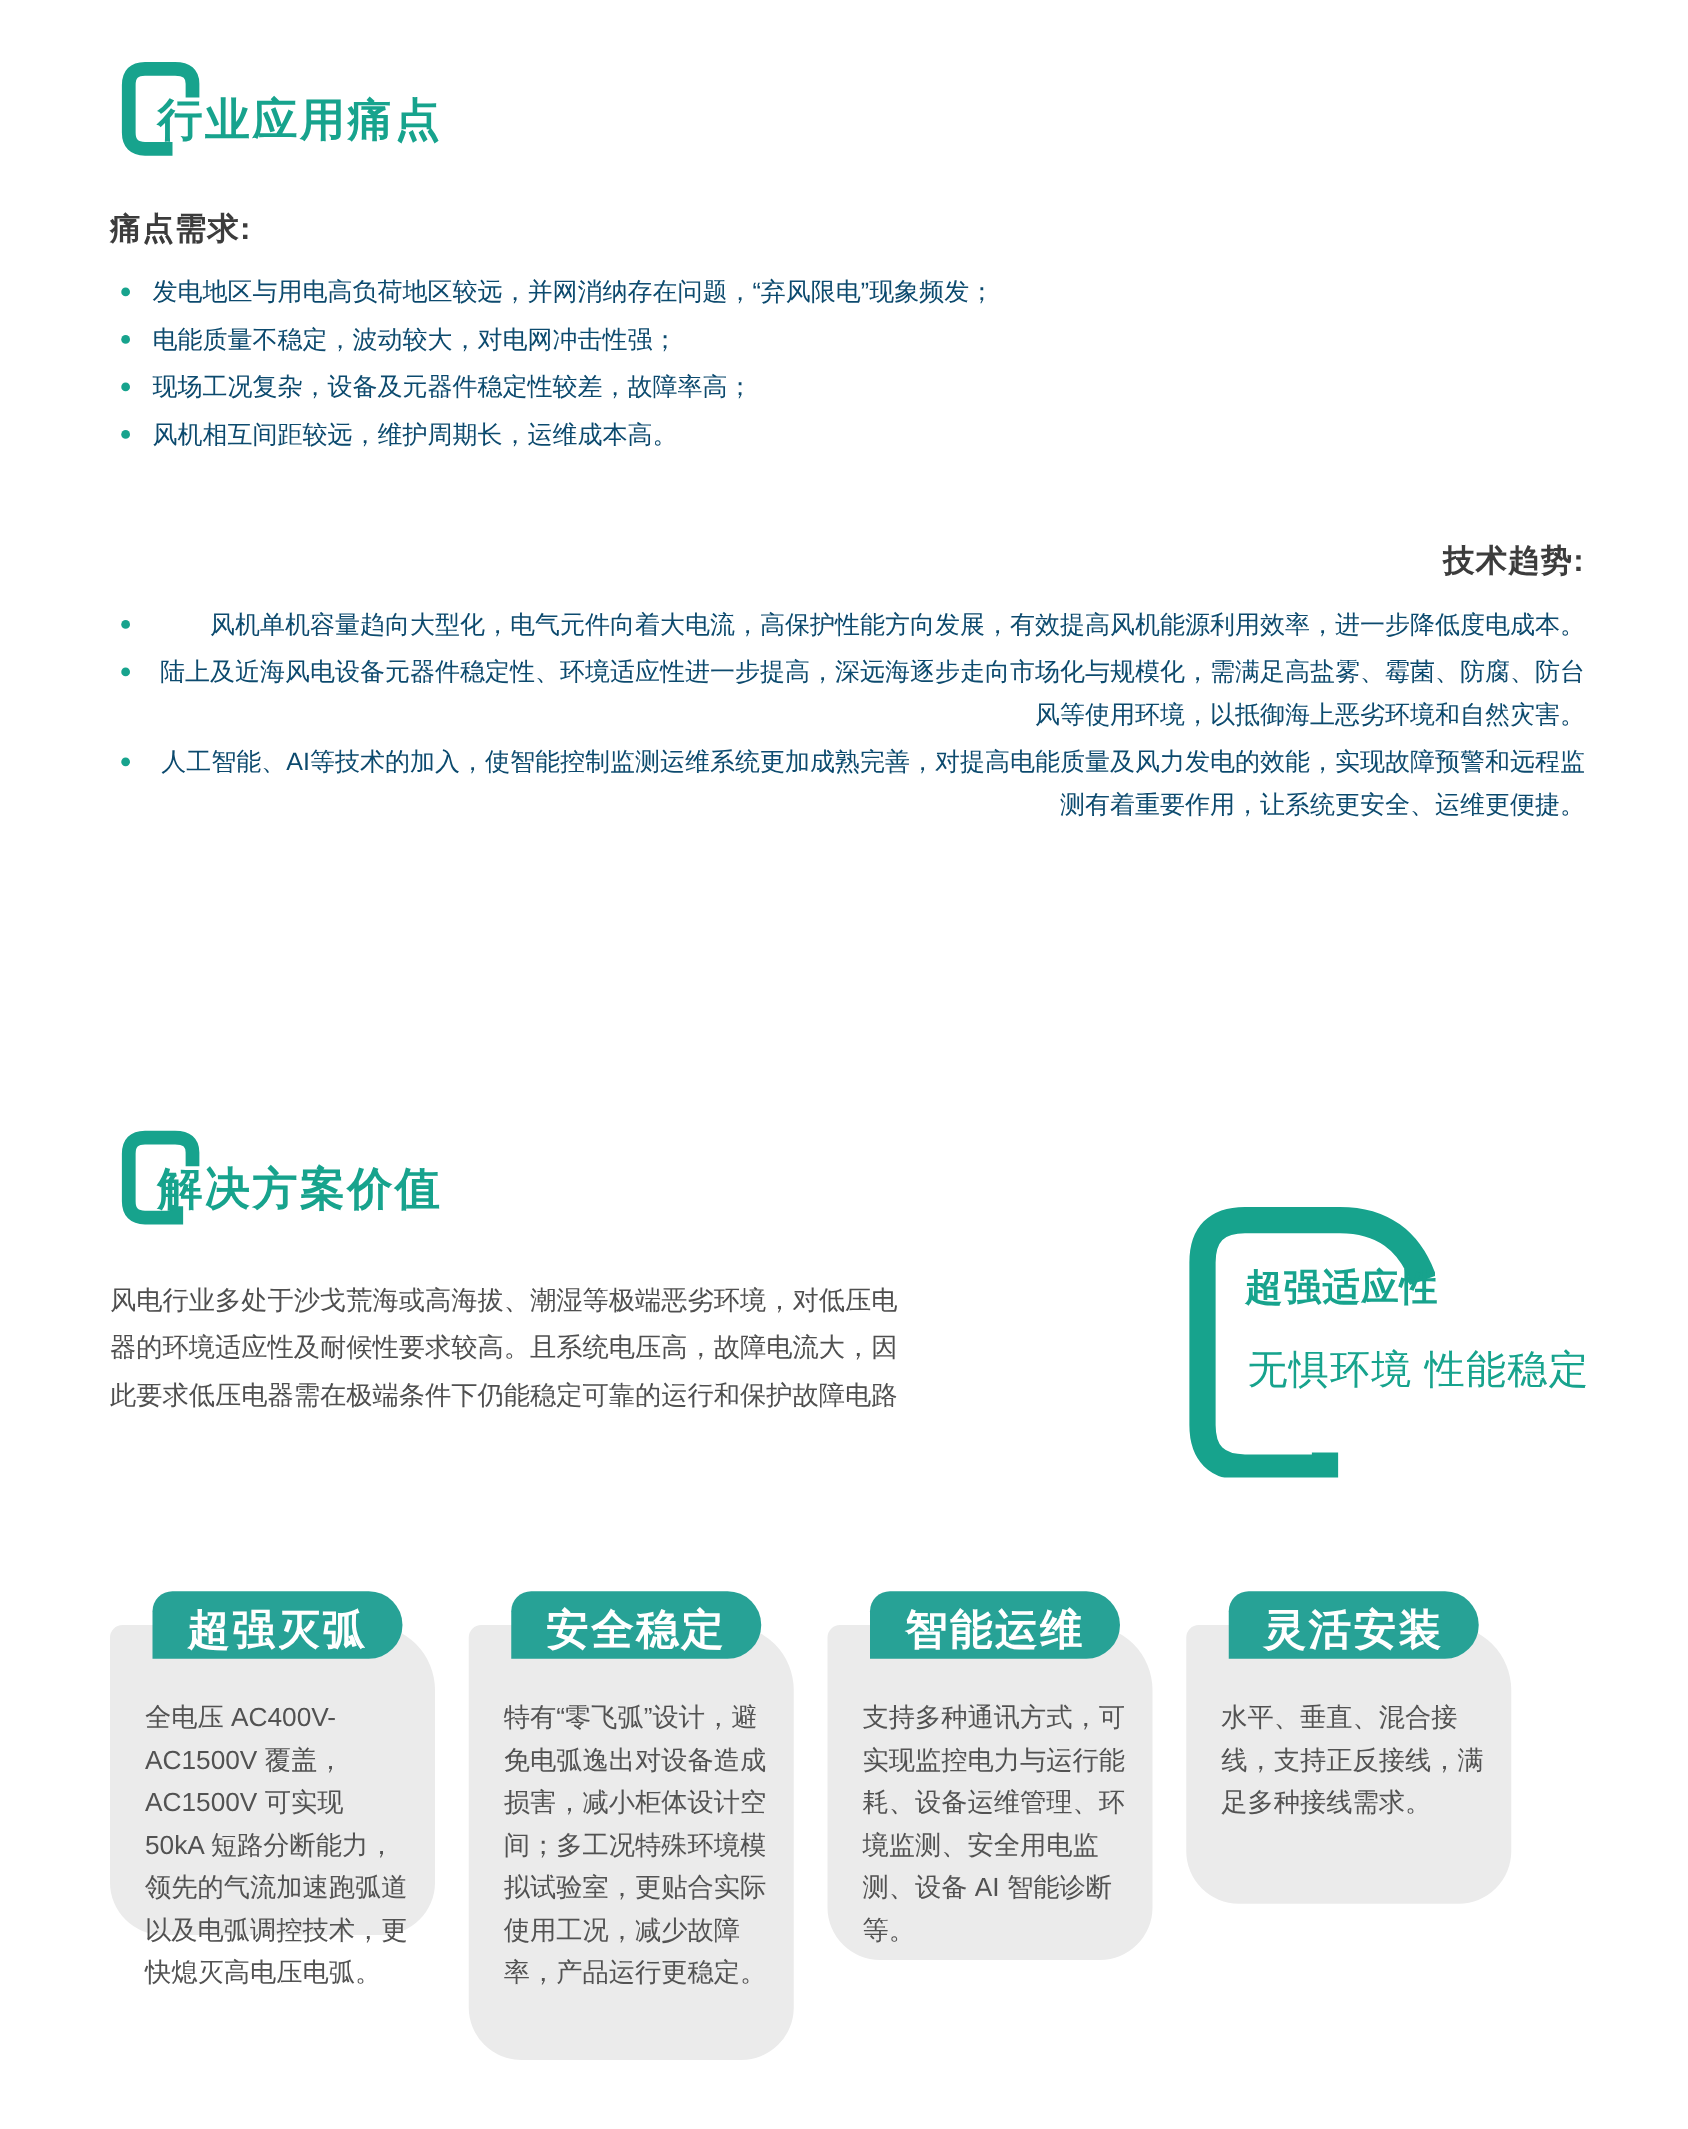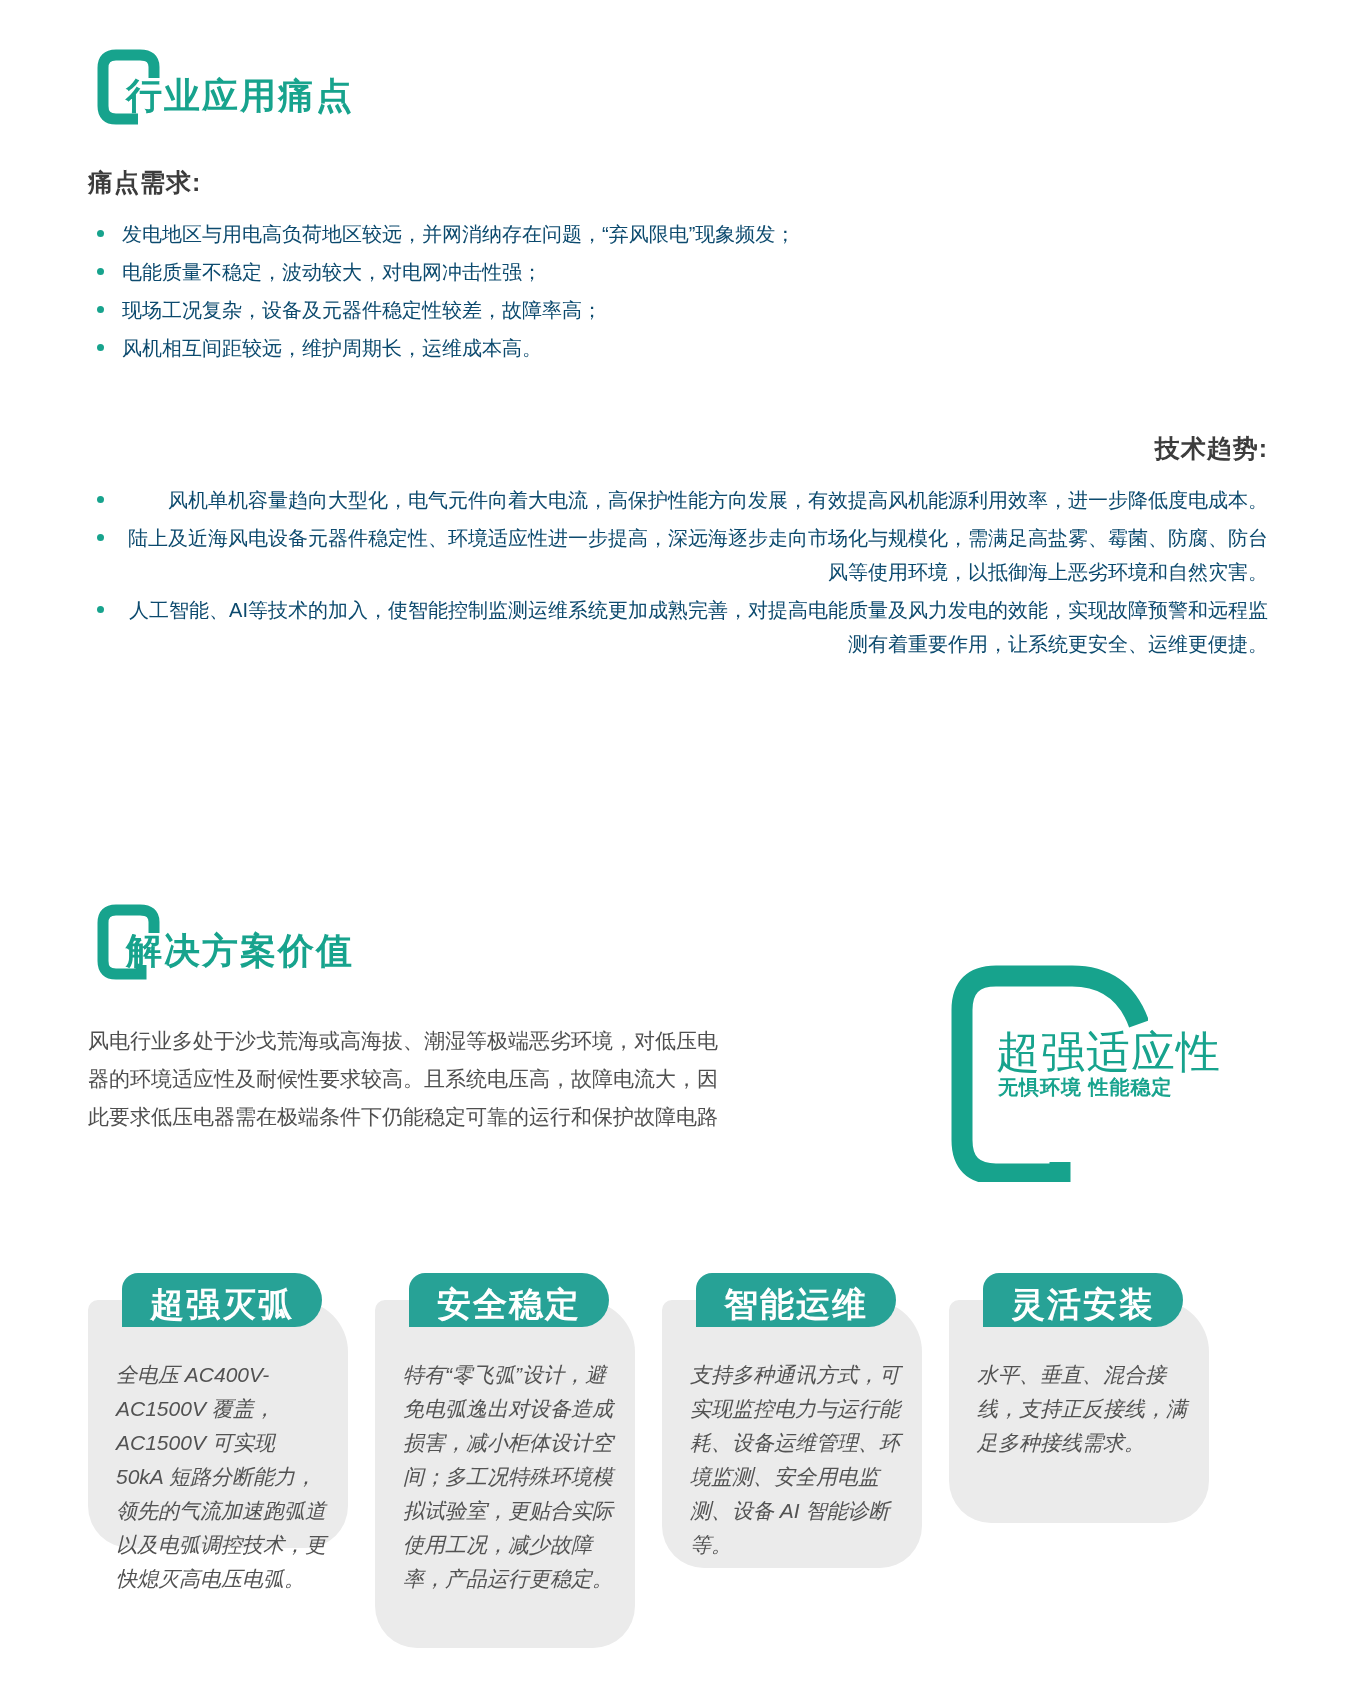--- a/index.html
+++ b/index.html
@@ -32,36 +32,36 @@
   .bullet-list li::before{content:"";position:absolute;left:9px;top:13px;width:7px;height:7px;
     border-radius:50%;background:var(--accent);}
 
   
   #value-paragraph{position:absolute;left:88px;top:1022px;width:632px;
     font-size:21px;line-height:38px;color:#4f4f4f;}
 
   
   #highlight{position:absolute;left:948px;top:962px;width:300px;height:230px;}
   #highlight svg{position:absolute;left:0;top:0;z-index:0;}
-  #highlight .hl-title{position:absolute;left:48px;top:61px;z-index:1;
-    font-size:44px;font-weight:normal;color:var(--accent);letter-spacing:1px;white-space:nowrap;}
+  #highlight .hl-title{position:absolute;left:48px;top:48px;z-index:1;
+    font-size:30px;font-weight:bold;color:var(--accent);letter-spacing:1px;white-space:nowrap;}
   #highlight .hl-subtitle{position:absolute;left:50px;top:112px;z-index:1;
-    font-size:20px;font-weight:bold;color:var(--accent);letter-spacing:1px;white-space:nowrap;}
+    font-size:32px;font-weight:normal;color:var(--accent);letter-spacing:1px;white-space:nowrap;}
 
   
   .card{position:absolute;top:1300px;width:260px;background:var(--card-bg);
     border-radius:10px 52px 42px 42px;}
   #card-1{left:88px;height:248px;}
   #card-2{left:375px;height:348px;}
   #card-3{left:662px;height:268px;}
   #card-4{left:949px;height:223px;}
   .card-header{position:absolute;top:-27px;left:34px;height:54px;line-height:54px;
     padding:4px 28px;background:var(--btn);color:#ffffff;font-size:34px;font-weight:bold;
     letter-spacing:2px;border-radius:16px 27px 27px 0;white-space:nowrap;}
-  .card-body{padding:58px 22px 0 28px;font-size:21px;line-height:34px;color:var(--body);font-style:italic;}
+  .card-body{padding:58px 22px 0 28px;font-size:21px;line-height:34px;color:var(--body);}
 </style>
 </head>
 <body>
 
 <div class="page">
 
   <div class="section-header" id="hdr-pain">
     <svg width="74" height="78" viewBox="0 0 74 78">
       <path d="M58 30 V19 Q58 7 44 7 H20 Q7 7 7 20 V58 Q7 71 20 71 H42" fill="none" stroke="#17a38d" stroke-width="11"></path>
     </svg>

